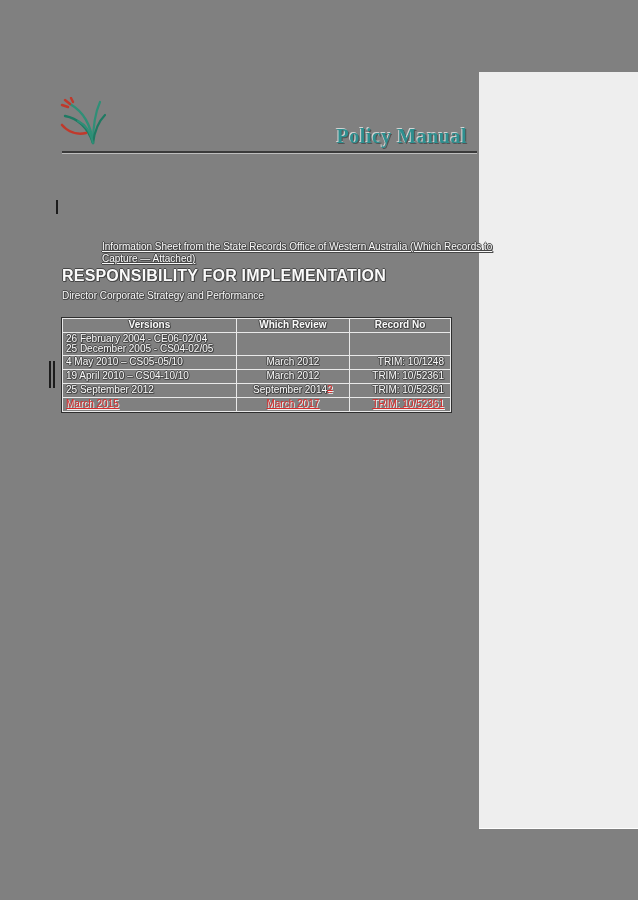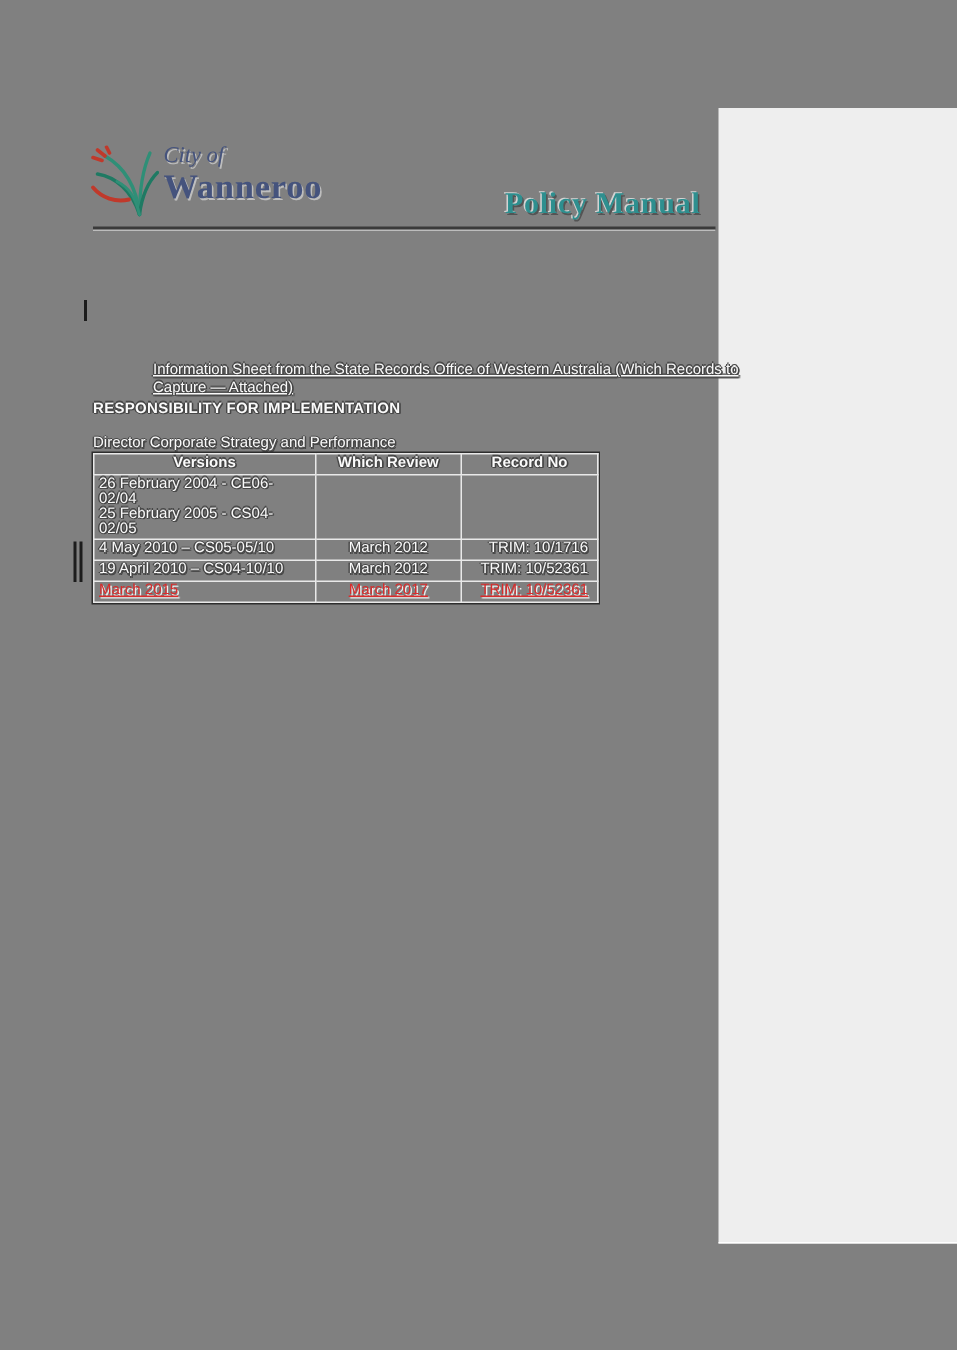--- a/index.html
+++ b/index.html
@@ -43,25 +43,25 @@
   }
   .rule{position:absolute;left:62px;top:151px;width:415px;height:2px;background:#3a3a3a;border-bottom:1px solid #bdbdbd;}
 
   .change-bar{position:absolute;width:2px;background:#1c1c1c;}
   .cb-heading{left:56px;top:200px;height:14px;}
   .cb-row-a{left:49px;top:361px;height:27px;}
   .cb-row-b{left:53px;top:361px;height:27px;}
 
   .h-relevant{position:absolute;left:62px;top:206px;font-size:11px;font-weight:bold;letter-spacing:.2px;}
   .info{position:absolute;left:62px;top:231px;width:402px;font-size:10px;line-height:12px;margin-left:40px;}
-  .h-resp{position:absolute;left:62px;top:267px;font-size:10px;font-weight:bold;letter-spacing:.2px;}
+  .h-resp{position:absolute;left:62px;top:267px;font-size:16px;font-weight:bold;letter-spacing:.2px;}
   .p-resp{position:absolute;left:62px;top:280px;font-size:10px;}
 
   .vtable{
-    position:absolute;left:62px;top:302px;width:337px;
+    position:absolute;left:62px;top:318px;width:389px;
     border-collapse:collapse;font-size:10px;line-height:10px;
     box-shadow:0 0 0 1px #2e2e2e;
   }
   .vtable th,.vtable td{
     border:1px solid #e9e9e9;padding:1px 3px;vertical-align:top;
   }
   .vtable th{font-weight:bold;text-align:center;height:11px;}
   .vtable td{height:11px;}
   .c{text-align:center;}
   .r{text-align:right;padding-right:6px !important;}
@@ -78,24 +78,20 @@
   <div class="logo">
     <svg class="paw" width="46" height="48" viewBox="0 0 46 48" fill="none">
       <path d="M33 46 C31 28 24 15 10 7" stroke="#2f8f77" stroke-width="2.4" stroke-linecap="round"></path>
       <path d="M33 46 C28 30 17 21 5 19" stroke="#1f7a63" stroke-width="2.4" stroke-linecap="round"></path>
       <path d="M33 46 C33 27 36 14 40 5" stroke="#2f8f77" stroke-width="2.2" stroke-linecap="round"></path>
       <path d="M33 46 C35 31 40 23 45 18" stroke="#1f7a63" stroke-width="2.2" stroke-linecap="round"></path>
       <path d="M33 46 C30 34 26 28 18 24" stroke="#2f8f77" stroke-width="2" stroke-linecap="round"></path>
       <path d="M10 7 L5 3 M8 10 L2 8 M13 5 L11 1" stroke="#c0392b" stroke-width="2.4" stroke-linecap="round"></path>
       <path d="M2 28 C8 35 17 38 26 36" stroke="#c0392b" stroke-width="2.6" stroke-linecap="round"></path>
     </svg>
-    <div class="logo-text">
-      <span class="cityof">City of</span>
-      <span class="wanneroo">Wanneroo</span>
-    </div>
   </div>
 
   <div class="manual-title">Policy Manual</div>
 
   <div class="rule"></div>
 
   <div class="change-bar cb-heading"></div>
 
 
   <p class="info ot u">Information Sheet from the State Records Office of Western Australia (Which Records to Capture — Attached)</p>
@@ -114,33 +110,40 @@
       <tr>
         <th class="ot">Versions</th>
         <th class="ot">Which Review</th>
         <th class="ot">Record No</th>
       </tr>
     </thead>
     <tbody>
       <tr>
         <td>
           <div class="ot">26 February 2004 - CE06-02/04</div>
-          <div class="ot">25 February 2005 - CS04-02/05</div>
+          <div class="ot">25 December 2005 - CS04-02/05</div>
         </td>
         <td class="c ot"></td>
         <td class="r ot"></td>
       </tr>
       <tr>
         <td class="ot">4 May 2010 – CS05-05/10</td>
         <td class="c ot">March 2012</td>
-        <td class="r ot">TRIM:  10/1716</td>
+        <td class="r ot">TRIM:  10/1248</td>
       </tr>
       <tr>
         <td class="ot">19 April 2010 – CS04-10/10</td>
         <td class="c ot">March 2012</td>
+        <td class="r ot">TRIM: 10/52361</td>
+      </tr>
+      <tr>
+        <td class="ot">25 September 2012</td>
+        <td class="c">
+          <span class="ot">September 2014</span><span class="red strike">2</span>
+        </td>
         <td class="r ot">TRIM: 10/52361</td>
       </tr>
       <tr>
         <td class="red u">March 2015</td>
         <td class="c red u">March 2017</td>
         <td class="r red u">TRIM: 10/52361</td>
       </tr>
     </tbody>
   </table>
 

